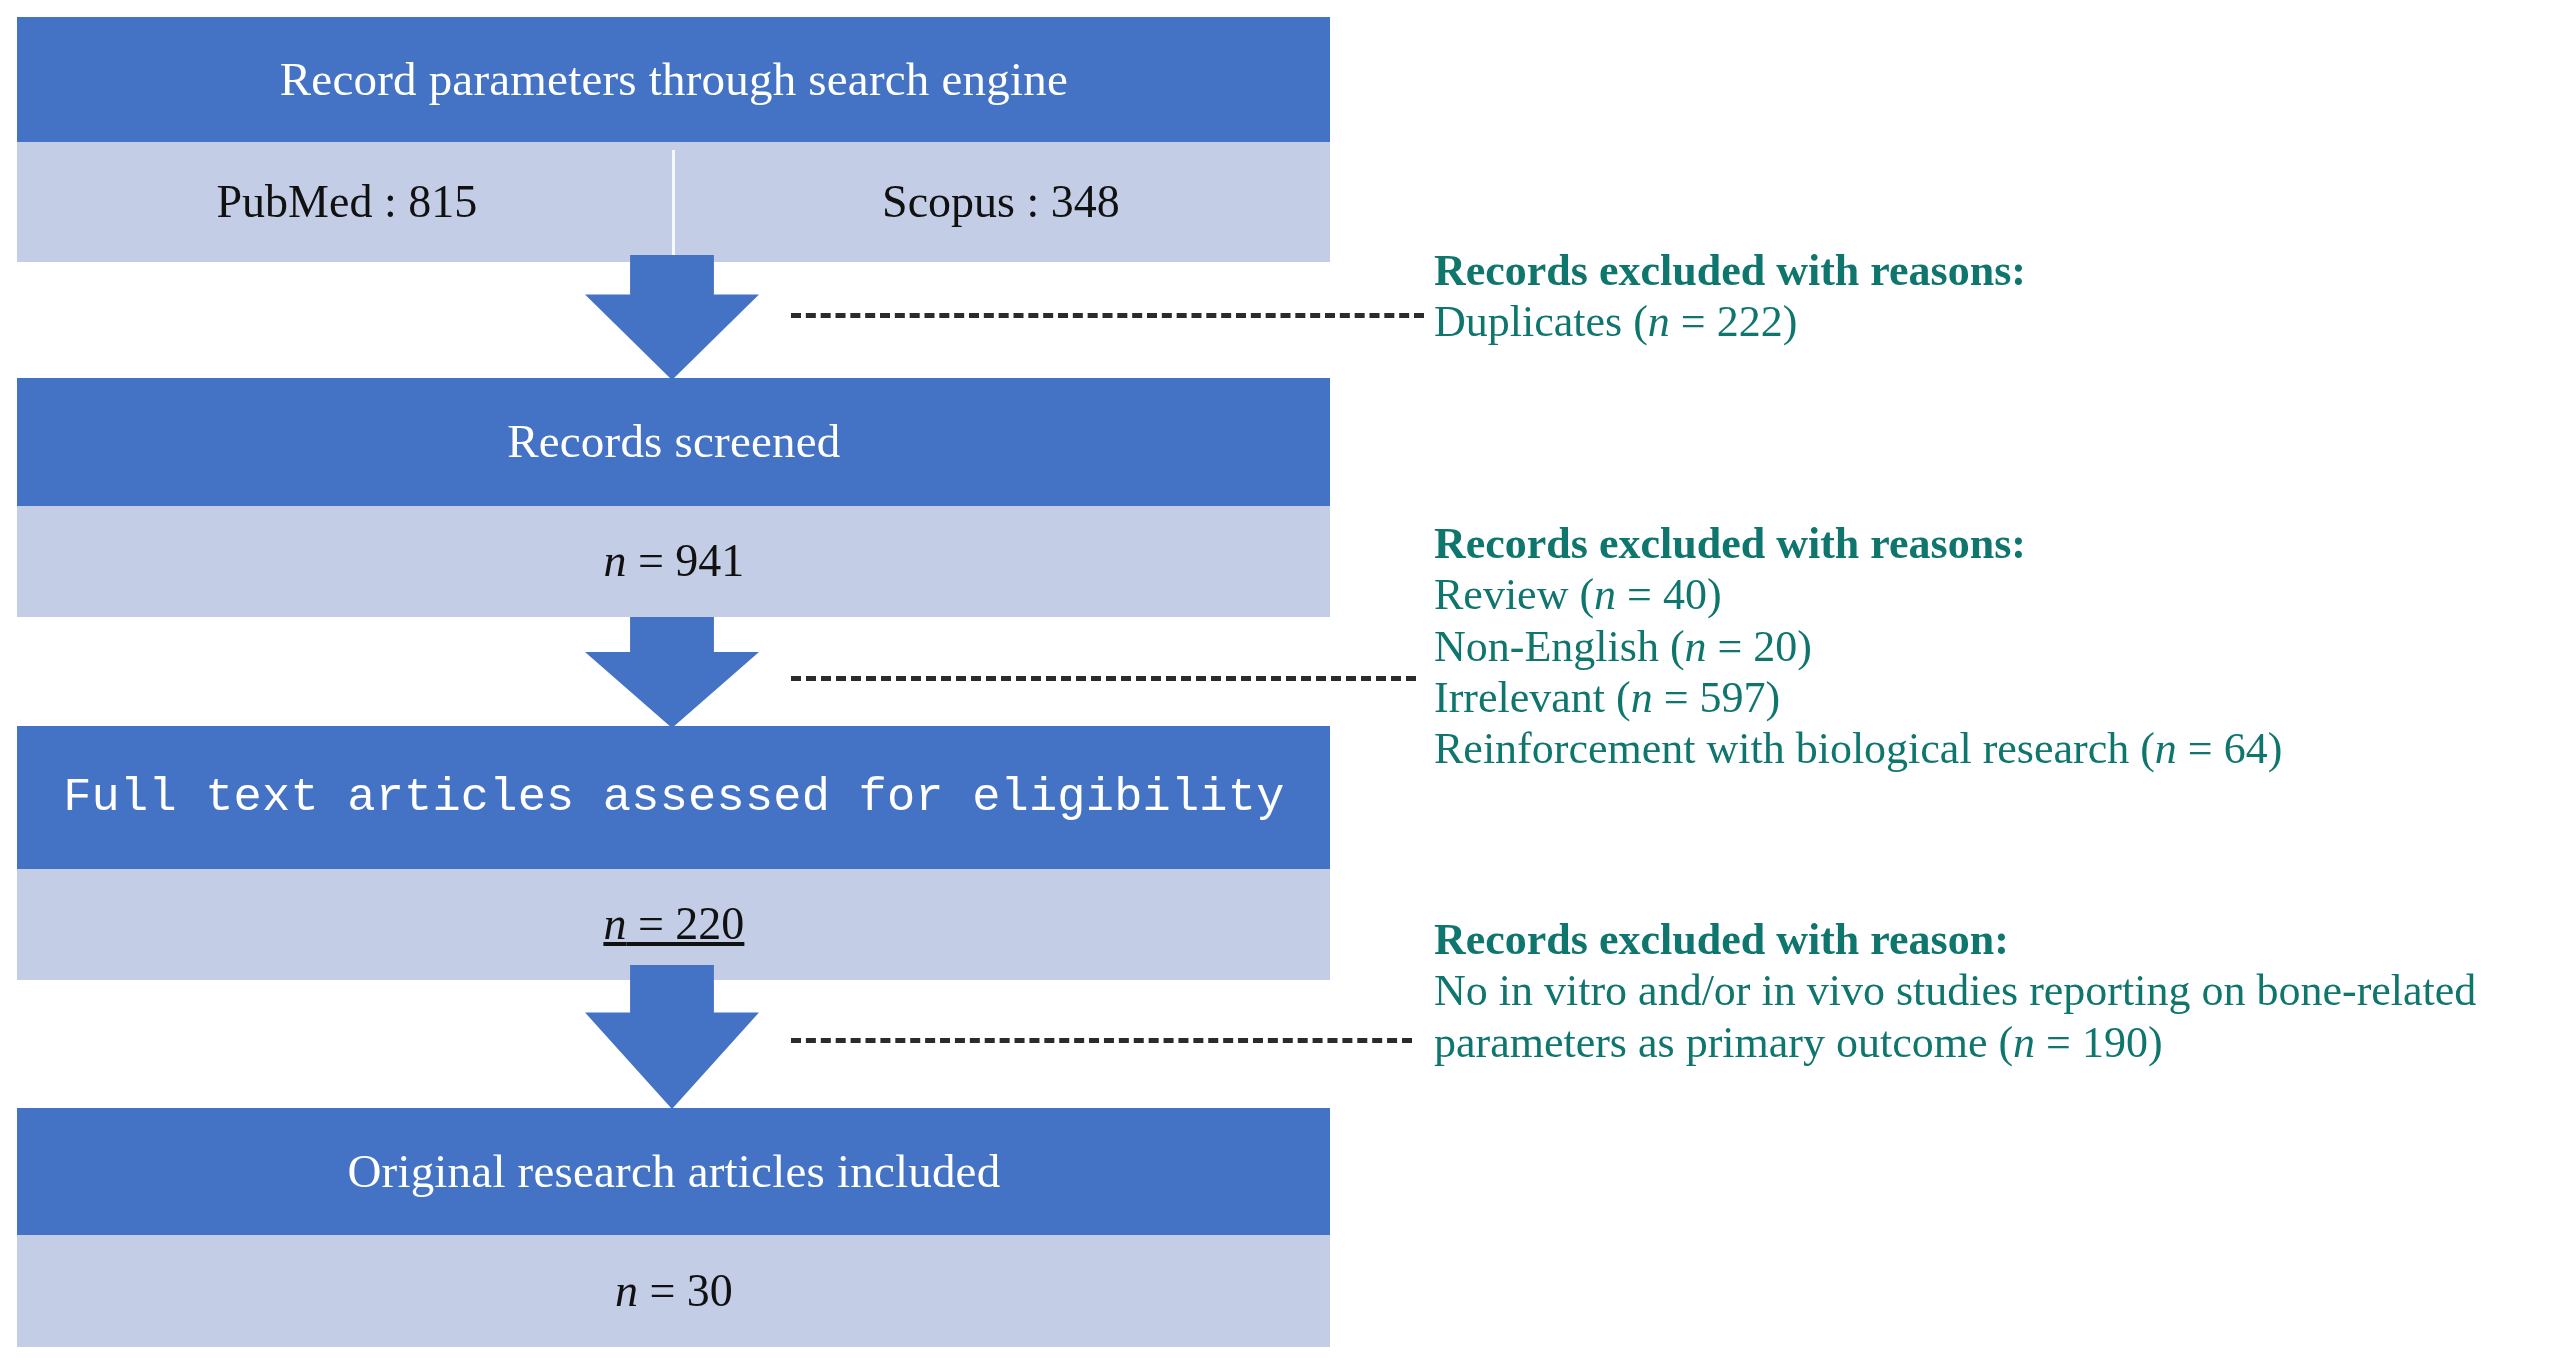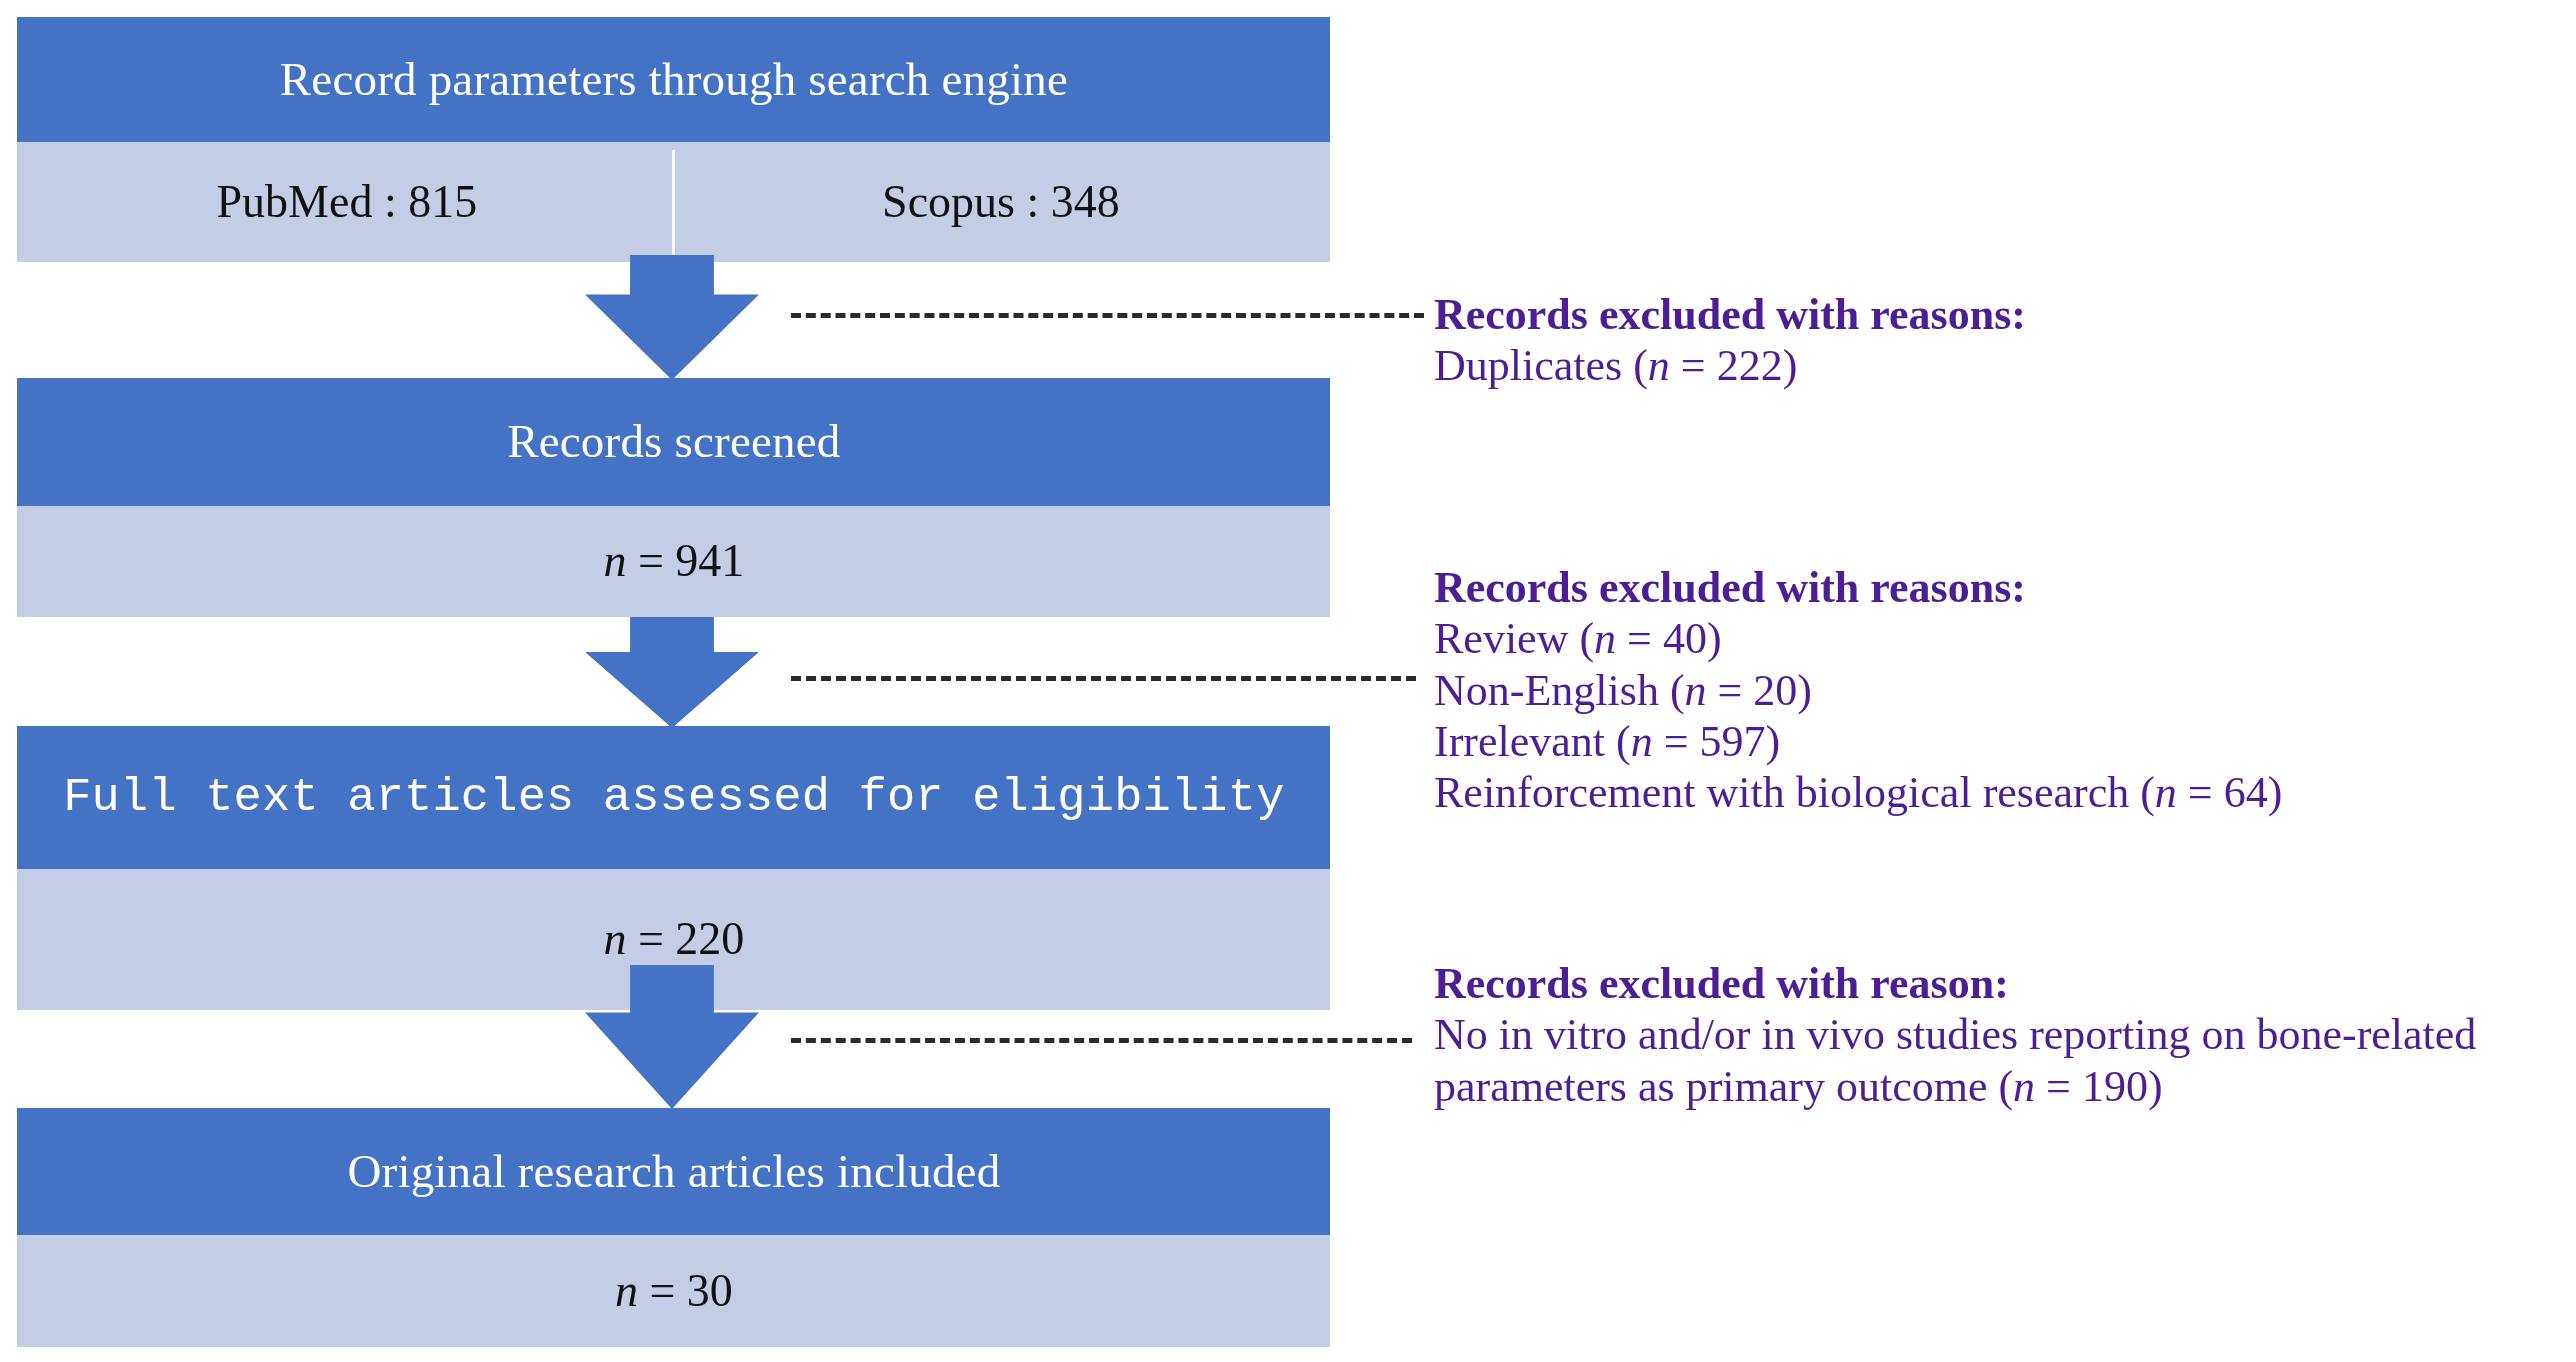--- a/index.html
+++ b/index.html
@@ -67,21 +67,21 @@
   #box-1 { top: 17.4px; }
   #box-1 .box-header { height: 125px; }
   #box-1 .box-body   { height: 112px; }
 
   #box-2 { top: 378px; }
   #box-2 .box-header { height: 128px; }
   #box-2 .box-body   { height: 111px; }
 
   #box-3 { top: 726px; }
   #box-3 .box-header { height: 143px; font-family: Liberation Mono, monospace; }
-  #box-3 .box-body   { height: 141px; }
+  #box-3 .box-body   { height: 111px; text-decoration: underline; }
 
   #box-4 { top: 1108px; }
   #box-4 .box-header { height: 127px; }
   #box-4 .box-body   { height: 112px; }
 
   
   .arrow {
     position: absolute;
     left: 585px;
     width: 174px;
@@ -99,22 +99,21 @@
   }
   #dash-1 { left: 791px; width: 633px; top: 313px; }
   #dash-2 { left: 791px; width: 625px; top: 676px; }
   #dash-3 { left: 791px; width: 621px; top: 1038px; }
 
   
   .note {
     position: absolute;
     left: 1434px;
     width: 1131px;
-    color: #4c1d95;
-    margin-top: 44px;
+    color: #0f766e;
   }
   .note-title {
     font-weight: bold;
     font-size: 44px;
     line-height: 1.16;
     white-space: nowrap;
   }
   .note-line {
     font-size: 44px;
     line-height: 1.17;

